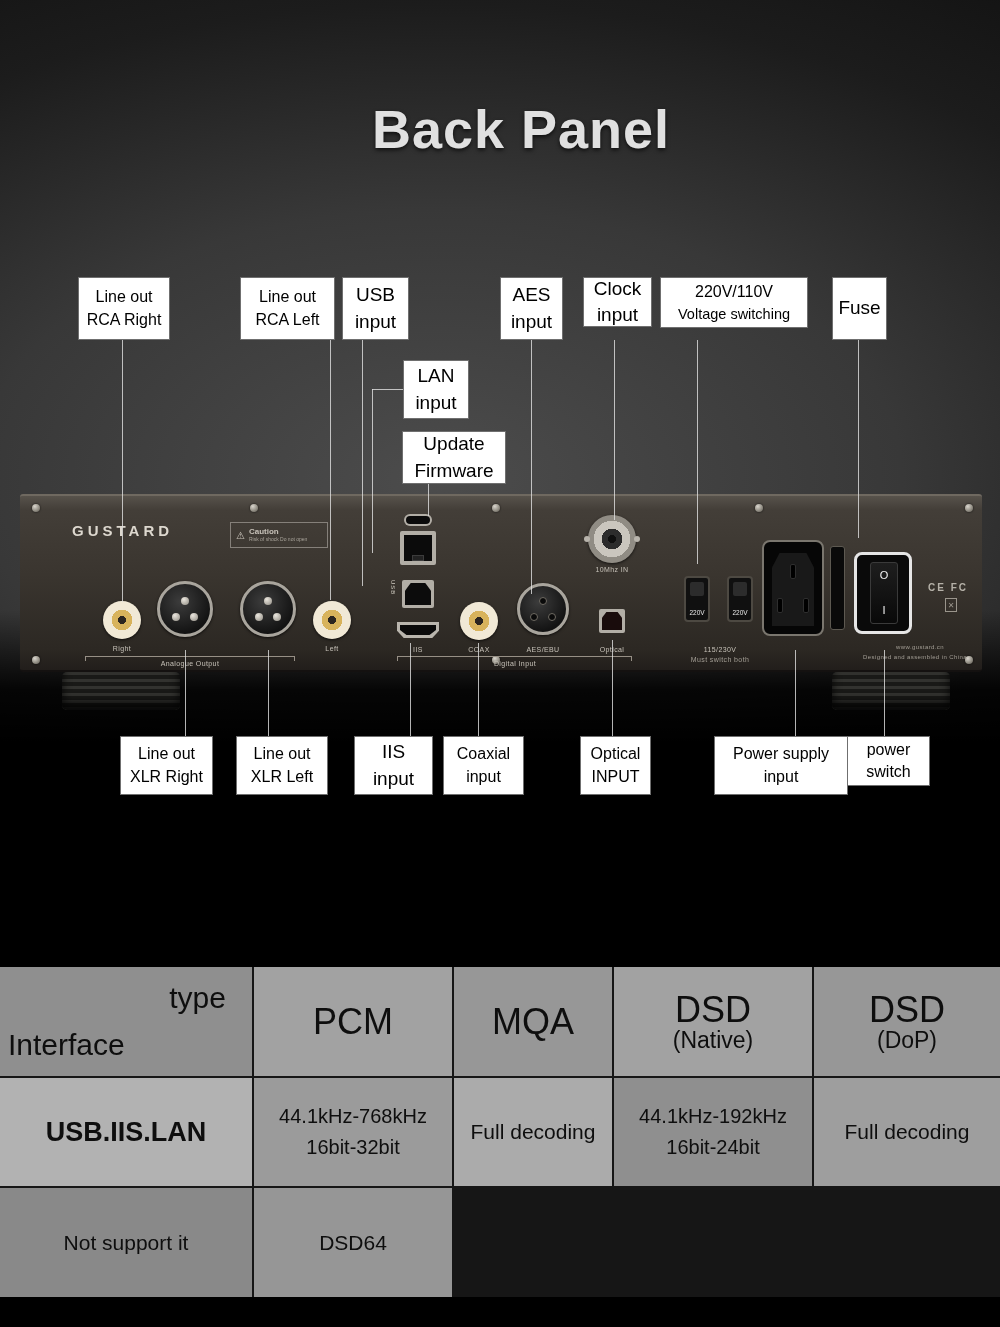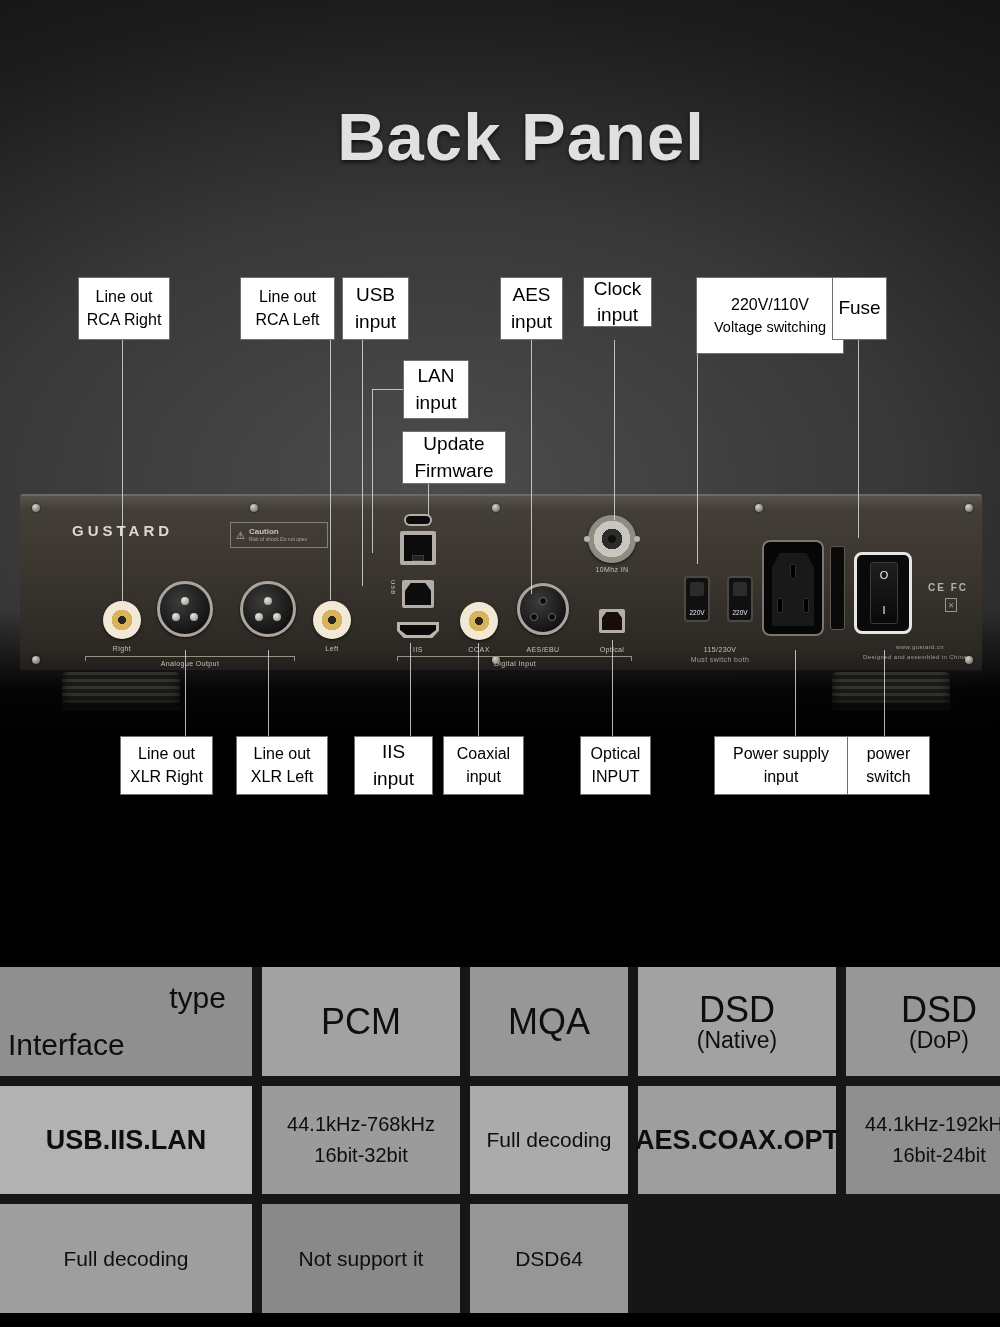--- a/index.html
+++ b/index.html
@@ -6,21 +6,21 @@
   html,body { background:#000; }
   .stage {
     position:relative; width:1000px; height:1327px; overflow:hidden;
     font-family:"Liberation Sans", sans-serif;
     background:
       linear-gradient(180deg, rgba(0,0,0,0) 0%, rgba(0,0,0,0) 46%, rgba(0,0,0,.9) 52%, #000 56%, #000 100%),
       radial-gradient(1100px 640px at 44% 36%, #4c4c4c 0%, #383838 42%, #1c1c1c 74%, #101010 100%);
   }
   .title {
     position:absolute; left:0; right:0; top:98px; text-align:center;
-    font-size:67px; font-weight:bold; color:#e0e0e0; letter-spacing:1px;
+    font-size:54px; font-weight:bold; color:#e0e0e0; letter-spacing:1px;
     text-shadow:0 2px 4px rgba(0,0,0,.7);
     margin-left:42px;
   }
   
   .callout {
     position:absolute; background:#fff; border:1px solid #6f6f6f; color:#000;
     text-align:center; display:flex; flex-direction:column; justify-content:center;
     line-height:1.38; z-index:4;
   }
   .callout div { white-space:nowrap; }
@@ -106,21 +106,21 @@
   .marks { position:absolute; color:#b5b1a8; font-weight:bold; font-size:10px; letter-spacing:2px; text-align:center; }
   .weee { position:absolute; width:12px; height:14px; border:1px solid #9a958c; color:#9a958c;
     font-size:8px; text-align:center; line-height:13px; }
   .foot { position:absolute; top:672px; width:118px; height:38px; border-radius:5px; z-index:1;
     background:repeating-linear-gradient(180deg,#32322f 0 3px,#191917 3px 7px);
     box-shadow:inset 0 -8px 10px rgba(0,0,0,.85); }
   
   .spec {
     position:absolute; left:0; top:967px; width:1000px; z-index:2;
     display:grid; grid-template-columns:252px 198px 158px 198px 186px;
-    grid-template-rows:109px 108px 109px; gap:10px; background:#161616; color:#0e0e0e;
+    grid-template-rows:109px 108px 109px; gap:2px; background:#161616; color:#0e0e0e;
   }
   .cell { position:relative; display:flex; flex-direction:column; align-items:center;
     justify-content:center; text-align:center; }
   .corner-top { position:absolute; top:14px; right:26px; font-size:30px; }
   .corner-bottom { position:absolute; left:8px; bottom:14px; font-size:30px; }
   .h-main { font-size:36px; line-height:1.05; }
   .h-sub { font-size:23px; line-height:1.05; }
   .r-name { font-size:27px; font-weight:bold; }
   .r-two { font-size:20px; line-height:1.55; }
   .r-cell { font-size:21px; }
@@ -163,21 +163,21 @@
     <div>input</div>
   </div>
   <div class="callout fs19" style="left:500px;top:277px;width:63px;height:63px">
     <div>AES</div>
     <div>input</div>
   </div>
   <div class="callout fs19" style="left:583px;top:277px;width:69px;height:50px">
     <div>Clock</div>
     <div>input</div>
   </div>
-  <div class="callout" style="left:696px;top:277px;width:148px;height:77px">
+  <div class="callout" style="left:660px;top:277px;width:148px;height:51px">
     <div class="fs16">220V/110V</div>
     <div class="fs15">Voltage switching</div>
   </div>
   <div class="callout fs19" style="left:832px;top:277px;width:55px;height:63px">
     <div>Fuse</div>
   </div>
 
   <div class="callout fs19" style="left:403px;top:360px;width:66px;height:59px">
     <div>LAN</div>
     <div>input</div>
@@ -204,21 +204,21 @@
     <div>input</div>
   </div>
   <div class="callout fs16" style="left:580px;top:736px;width:71px;height:59px">
     <div>Optical</div>
     <div>INPUT</div>
   </div>
   <div class="callout fs16" style="left:714px;top:736px;width:134px;height:59px">
     <div>Power supply</div>
     <div>input</div>
   </div>
-  <div class="callout fs16" style="left:847px;top:736px;width:83px;height:59px">
+  <div class="callout fs16" style="left:847px;top:736px;width:83px;height:50px">
     <div>power</div>
     <div>switch</div>
   </div>
 
   <div class="panel">
     <div class="screw" style="left:12px;top:8px"></div>
     <div class="screw" style="left:230px;top:8px"></div>
     <div class="screw" style="left:472px;top:8px"></div>
     <div class="screw" style="left:735px;top:8px"></div>
     <div class="screw" style="left:945px;top:8px"></div>
@@ -352,23 +352,20 @@
       <span class="r-name">USB.IIS.LAN</span>
     </div>
     <div class="cell" style="background:#9b9b9b">
       <span class="r-two">44.1kHz-768kHz</span>
       <span class="r-two">16bit-32bit</span>
     </div>
     <div class="cell" style="background:#ababab">
       <span class="r-cell">Full decoding</span>
     </div>
 
-    <div class="cell" style="background:#9e9e9e">
-      <span class="r-name">AES.COAX.OPT</span>
-    </div>
     <div class="cell" style="background:#8f8f8f">
       <span class="r-two">44.1kHz-192kHz</span>
       <span class="r-two">16bit-24bit</span>
     </div>
     <div class="cell" style="background:#9e9e9e">
       <span class="r-cell">Full decoding</span>
     </div>
     <div class="cell" style="background:#898989">
       <span class="r-cell">Not support it</span>
     </div>

